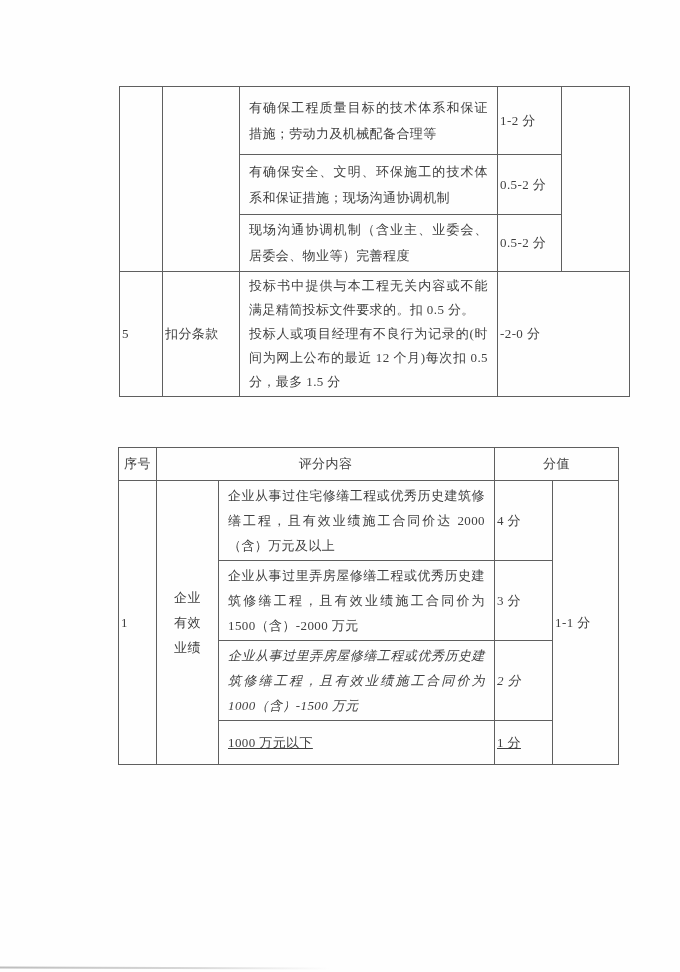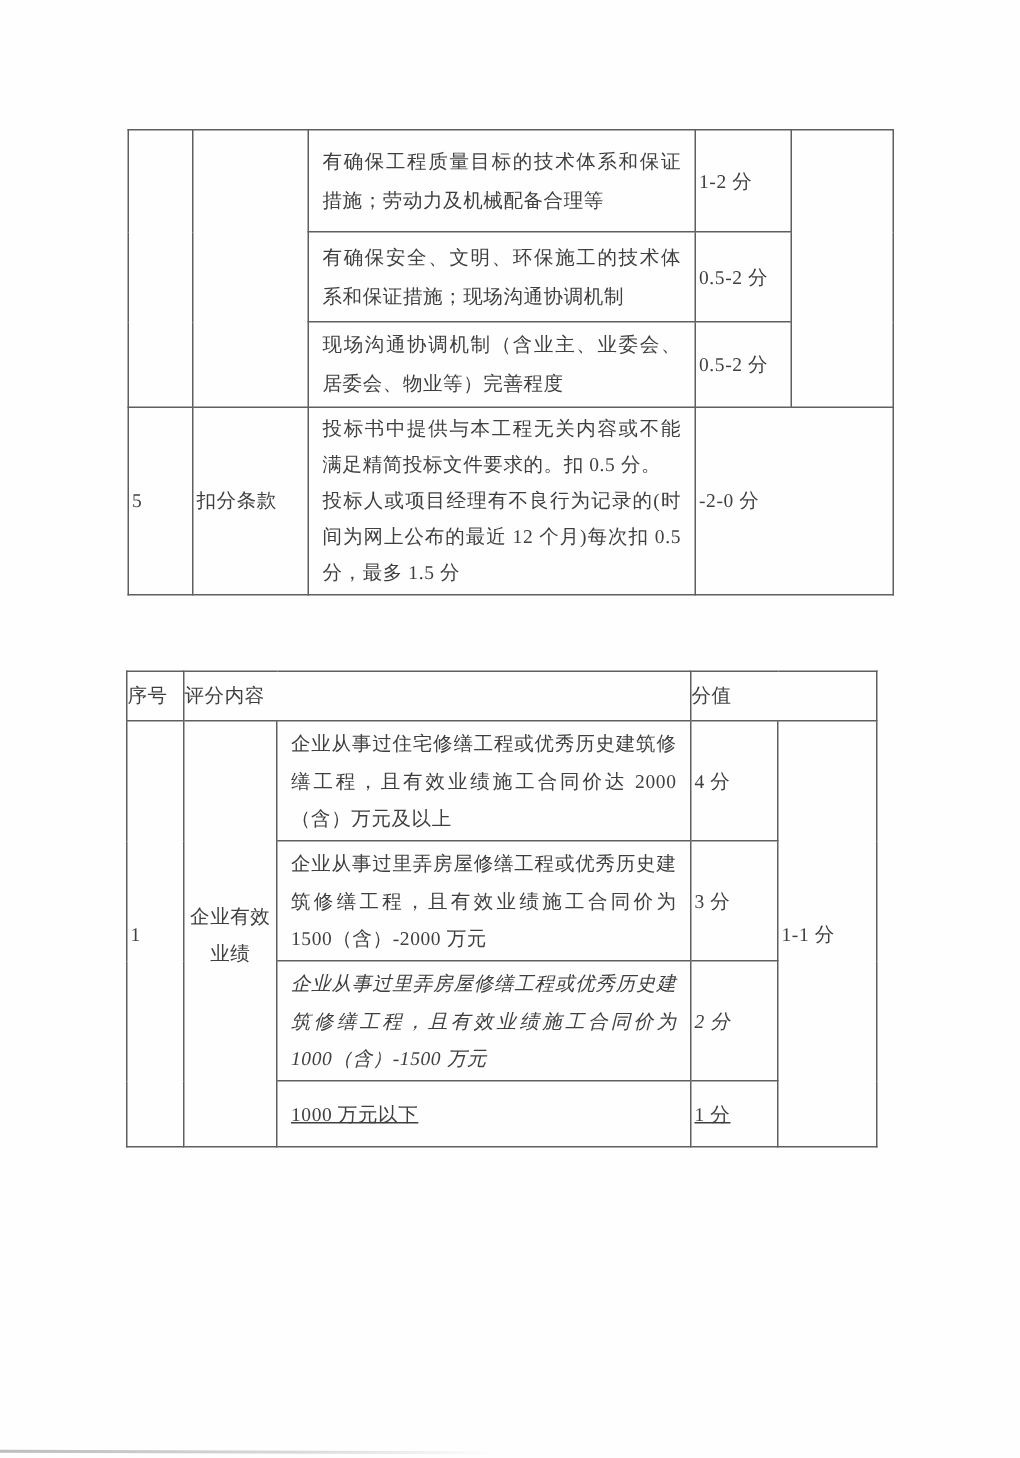--- a/index.html
+++ b/index.html
@@ -10,20 +10,21 @@
     font-family: "Liberation Serif", "DejaVu Serif", serif;
     color: #3f3f3f;
     overflow: hidden;
   }
   .page { position: absolute; inset: 0; background: #fefefe; }
 
   table.t {
     position: absolute;
     border-collapse: collapse;
     table-layout: fixed;
+    margin-left: 34px;
   }
   table.t td {
     border: 1px solid #5f5f5f;
     vertical-align: middle;
     font-size: 13px;
     letter-spacing: 0.4px;
     color: #3f3f3f;
   }
   td.content {
     text-align: justify;
@@ -53,22 +54,22 @@
   }
 
   
   table.t2 { left: 84px; top: 447px; width: 500px; }
   table.t2 tr.hr { height: 33px; }
   table.t2 tr.b1 { height: 77px; }
   table.t2 tr.b2 { height: 80px; }
   table.t2 tr.b3 { height: 76px; font-style: italic; }
   table.t2 tr.b4 { height: 44px; text-decoration: underline; }
   table.t2 td.content { line-height: 25px; }
-  table.t2 td.header { text-align: left; }
-  table.t2 td.category { text-align: center; line-height: 25px; padding: 2px 0; }
+  table.t2 td.header { text-align: center; }
+  table.t2 td.category { text-align: center; line-height: 25px; padding: 2px 12px; }
 
   .pagenum {
     position: absolute;
     left: 0; top: 889px; width: 680px;
     text-align: center;
     font-size: 10px;
     color: #6f6f6f;
     font-family: "Liberation Sans", "DejaVu Sans", sans-serif;
   }
 

